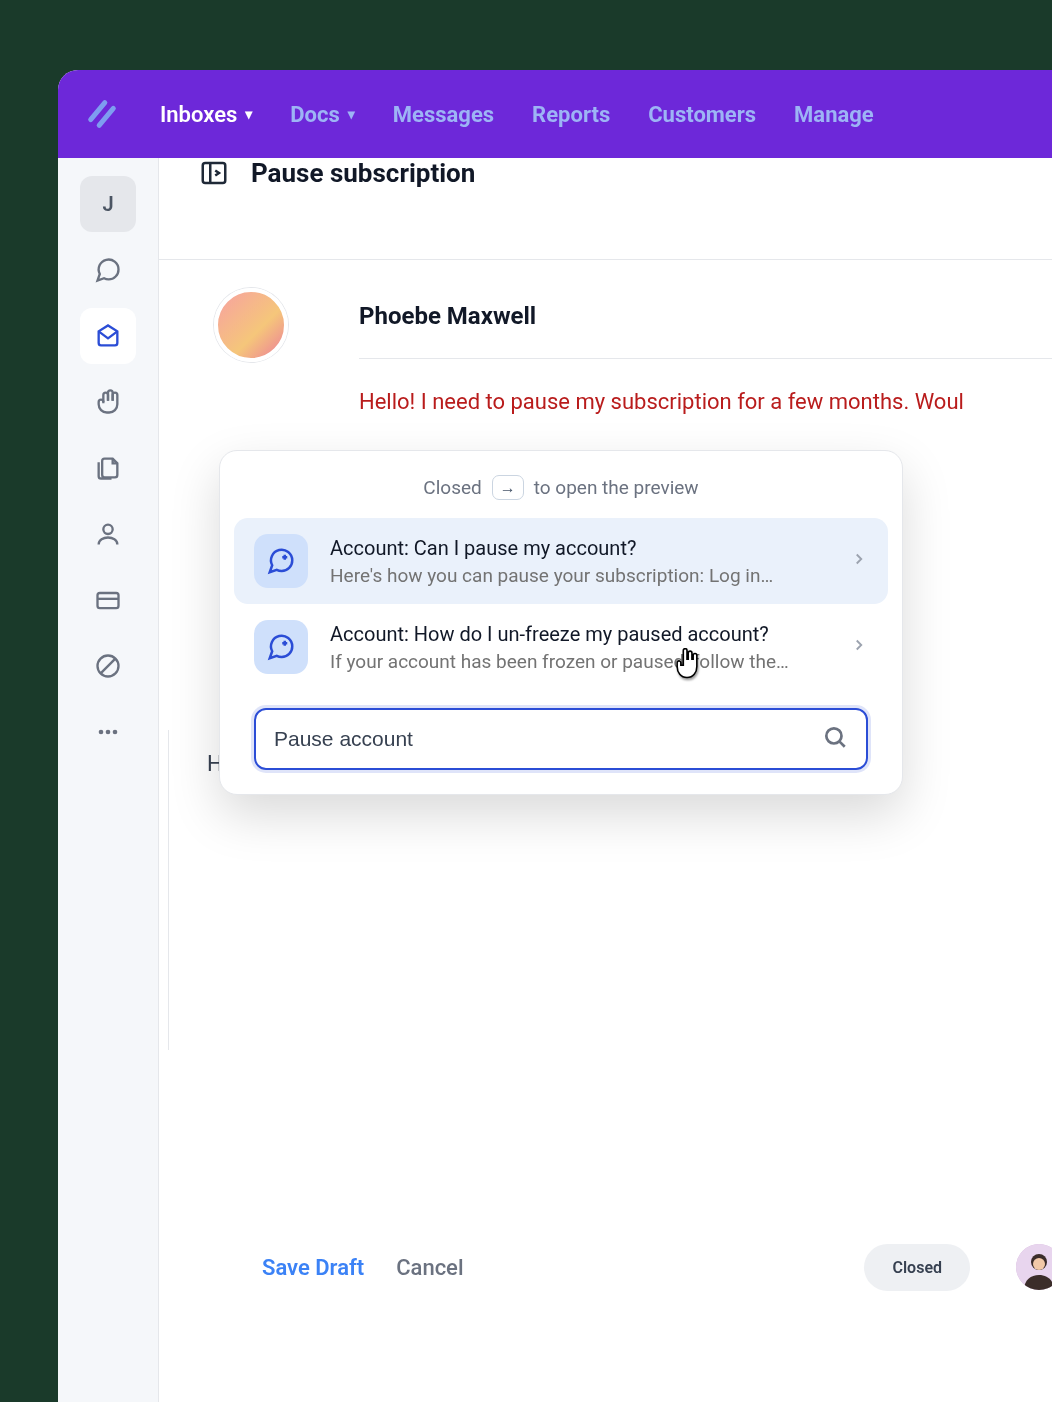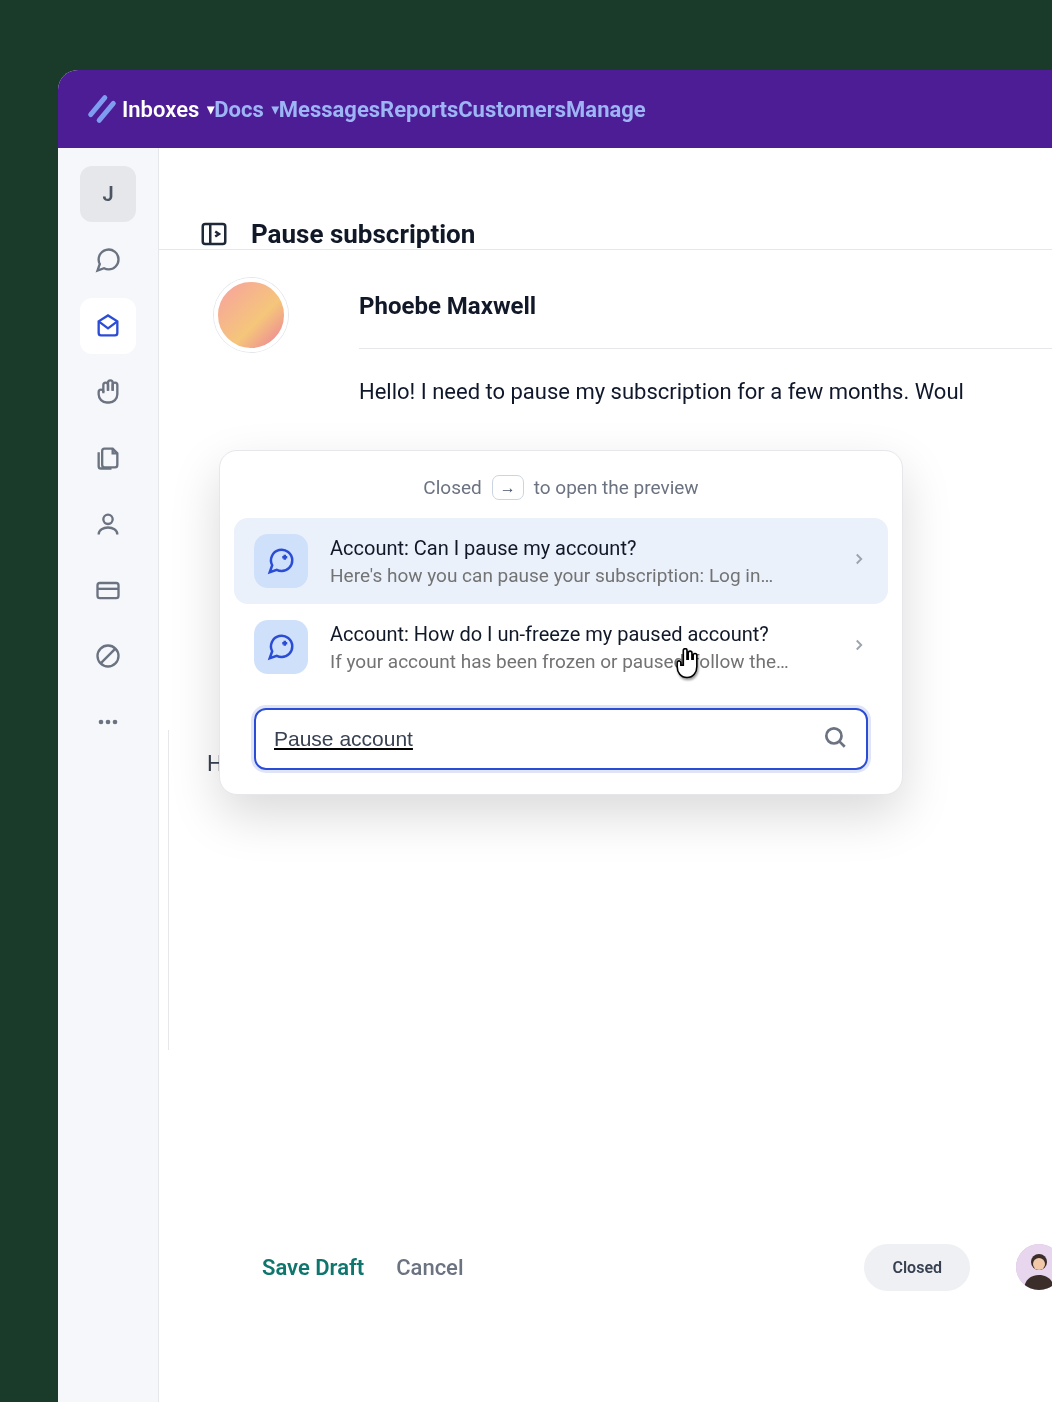--- a/index.html
+++ b/index.html
@@ -17,25 +17,26 @@
     left: 58px;
     right: 0;
     bottom: 0;
     background: #fff;
     border-radius: 20px 0 0 0;
     overflow: hidden;
     display: flex;
     flex-direction: column;
   }
   .topnav {
-    background: #4c1d95;
-    height: 78px;
+    background: #6d28d9;
+    height: 88px;
     display: flex;
     align-items: center;
     padding: 0 24px;
+    gap: 38px;
     color: #fff;
   }
   .logo {
     width: 40px;
     height: 40px;
     display:flex;align-items:center;justify-content:center;
   }
   .nav-item {
     font-size: 22px;
     font-weight: 700;
@@ -81,21 +82,21 @@
   .main {
     flex:1;
     background:#fff;
     border-left:1px solid #e5e7eb;
     display:flex;flex-direction:column;
     min-width:0;
   }
   .conv-header {
     height:102px;
     border-bottom:1px solid #e5e7eb;
-    display:flex;align-items:flex-end;
+    display:flex;align-items:flex-start;
     padding:0 40px;
     gap:22px;
   }
   .panel-icon {
     width:30px;height:30px;color:#1f2937;
   }
   .conv-title {
     font-size:26px;font-weight:700;color:#111827;
   }
   .thread {
@@ -116,21 +117,21 @@
     padding-top:12px;
   }
   .sender {
     font-size:24px;font-weight:700;color:#111827;
   }
   .divider {
     border:none;border-top:1px solid #e5e7eb;
     margin:28px 0 26px 0;
   }
   .msg-text {
-    font-size:22px;color:#0f172a;line-height:1.5;
+    font-size:22px;color:#b91c1c;line-height:1.5;
     white-space:nowrap;
   }
   
   .compose-row {
     position:absolute;
     left:110px; right:0;
     top:660px;
   }
   .compose-box {
     margin-left:0;
@@ -149,21 +150,21 @@
   }
   .footer {
     display:flex;align-items:center;
     gap:32px;
     padding:0 0 0 94px;
     height:90px;
     position:absolute;
     left:110px;right:0;bottom:90px;
   }
   .link-btn {
-    font-size:22px;font-weight:600;color:#0f766e;cursor:pointer;
+    font-size:22px;font-weight:600;color:#3b82f6;cursor:pointer;
   }
   .link-btn.muted { color:#6b7280; font-weight:500;}
   .spacer{flex:1;}
   .closed-pill {
     background:#eef0f3;color:#374151;
     padding:14px 28px;border-radius:999px;
     font-size:16px;font-weight:600;
   }
   .small-avatar {
     width:46px;height:46px;border-radius:50%;
@@ -209,21 +210,21 @@
   .result-body{flex:1;min-width:0;}
   .result-title{font-size:20px;color:#111827;margin-bottom:4px;}
   .result-sub{font-size:19px;color:#737373;white-space:nowrap;overflow:hidden;text-overflow:ellipsis;}
   .result-chev{color:#9ca3af;}
   .search-wrap {
     margin:18px 20px 0 20px;
     border:2px solid #2b4dd6;
     border-radius:12px;
     box-shadow:0 0 0 3px rgba(43,77,214,.15);
     display:flex;align-items:center;
-    padding:0 18px;height:62px;text-decoration:underline;
+    padding:0 18px;height:62px;
   }
   .search-input {
     flex:1;border:none;outline:none;font-size:21px;color:#374151;background:transparent;
   }
   .search-icon{color:#6b7280;}
   .cursor-hand {
     position:absolute;
     left:672px; top:648px;
     font-size:28px;
     pointer-events:none;

